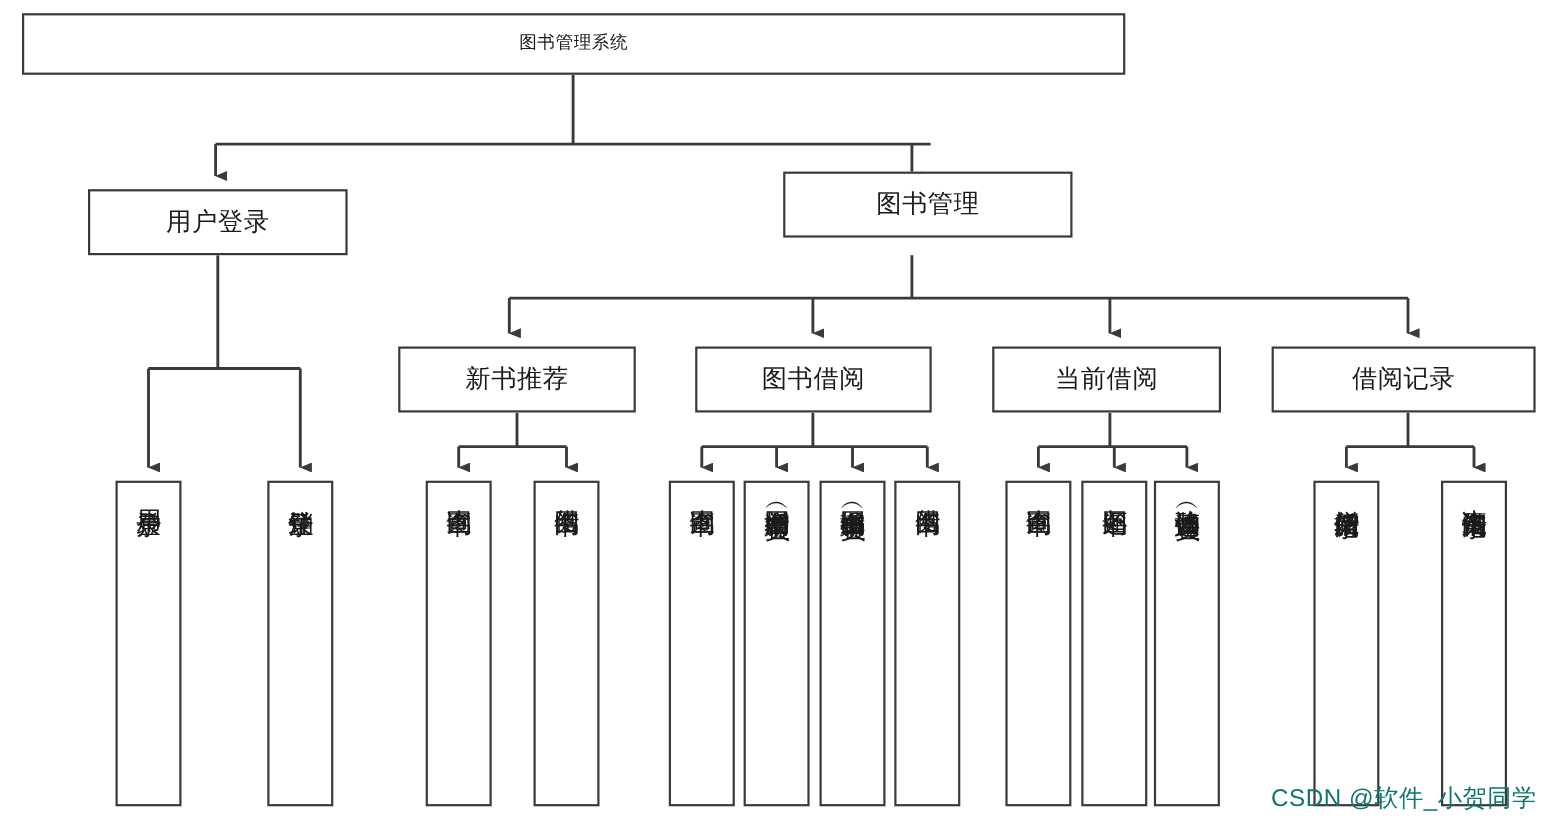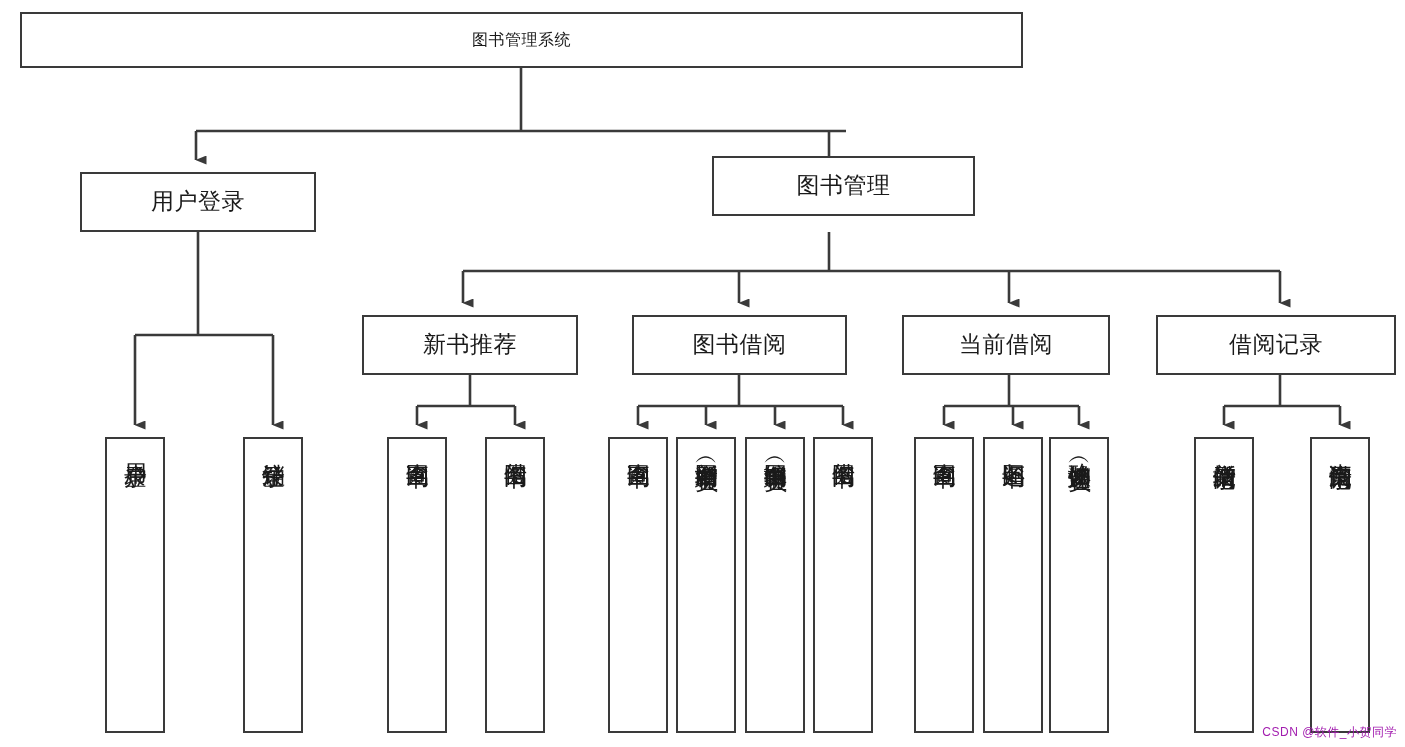--- a/index.html
+++ b/index.html
@@ -60,22 +60,22 @@
     max-height: 100%;
   }
   .node.root .node-label {
     font-size: 16px;
     text-align: center;
   }
   .watermark {
     position: absolute;
     right: 8px;
     bottom: 6px;
-    font-size: 12px;
-    color: #a21caf;
+    font-size: 22px;
+    color: #0f766e;
     letter-spacing: 0.5px;
     white-space: nowrap;
     user-select: none;
   }
 </style>
 </head>
 <body>
 
 <div id="diagram-root">
 

